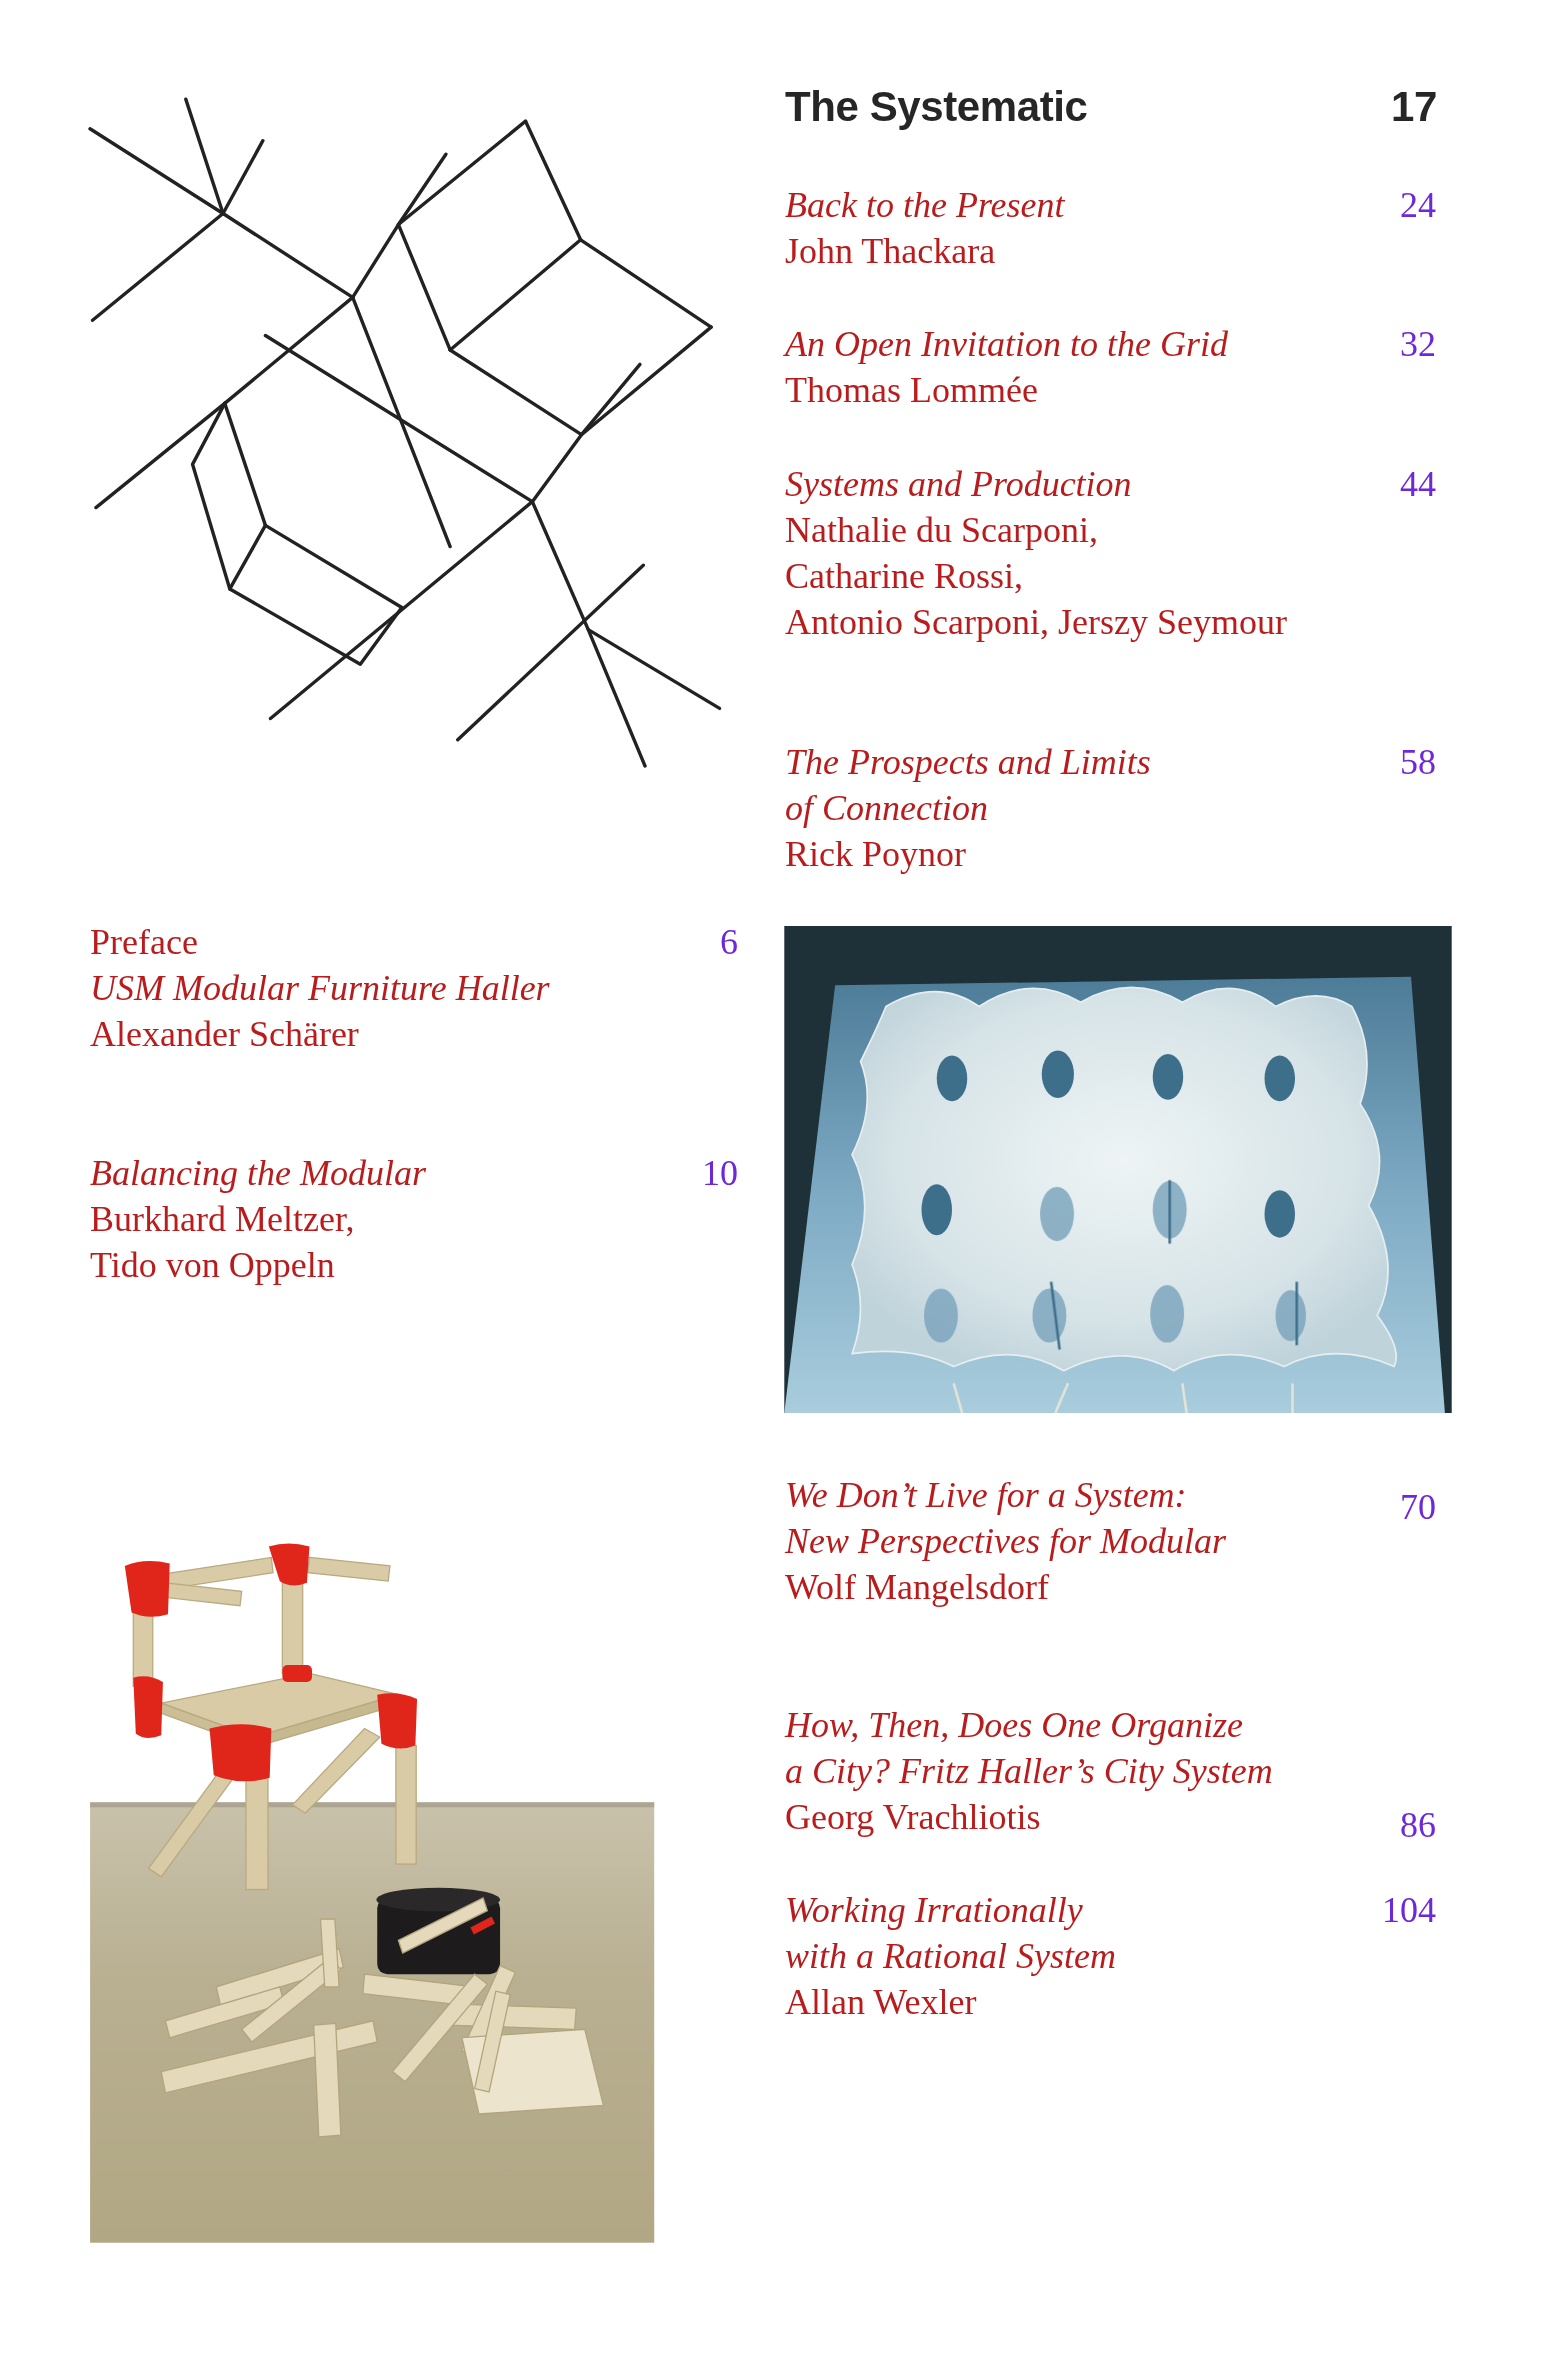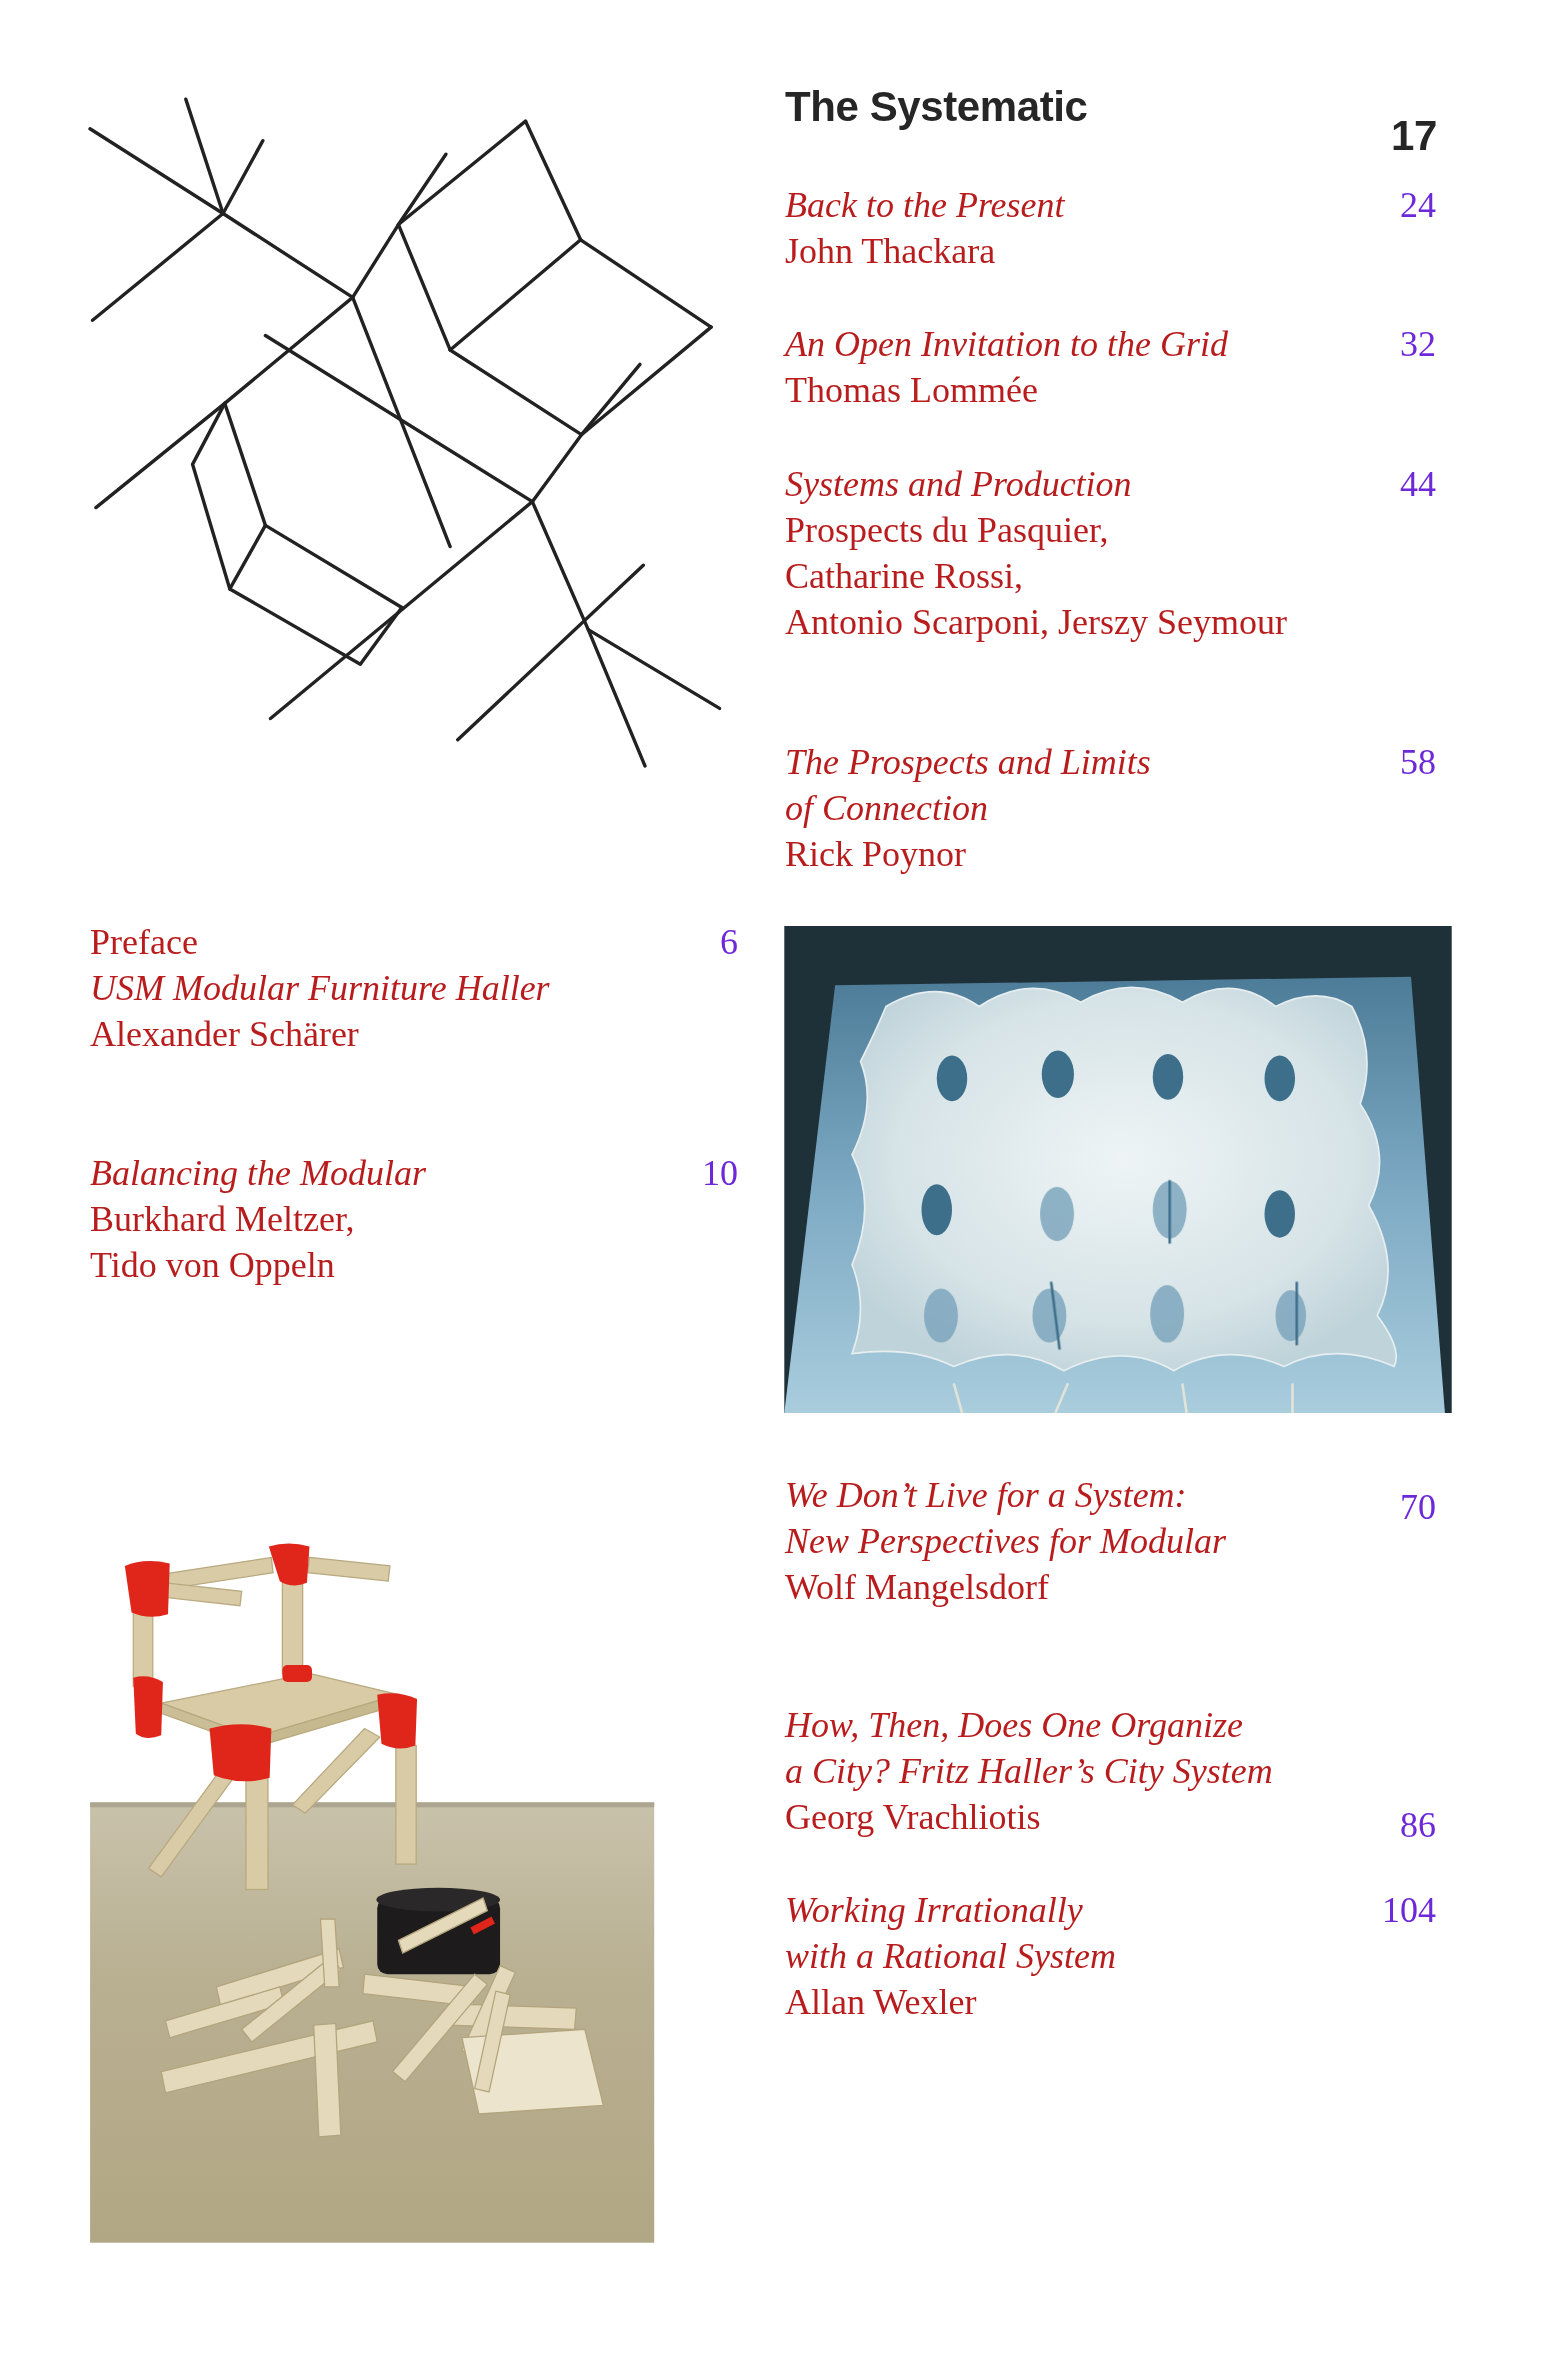--- a/index.html
+++ b/index.html
@@ -39,37 +39,37 @@
     <line x1="313" y1="620" x2="271" y2="695"></line>
     <line x1="313" y1="620" x2="474" y2="717"></line>
     <line x1="628" y1="592" x2="319" y2="848"></line>
     <polyline points="628,592 694,743 761,904"></polyline>
     <line x1="759" y1="667" x2="540" y2="873"></line>
     <line x1="694" y1="743" x2="849" y2="836"></line>
   </g>
 </svg>
 
 <div class="abs sans-head" style="left:785px;top:83px;">The Systematic</div>
-<div class="abs sans-head" style="left:1271px;width:166px;text-align:right;top:83px;margin-top:29px;">17</div>
+<div class="abs sans-head" style="left:1271px;width:166px;text-align:right;top:83px;">17</div>
 
 <div class="entry serif" style="left:785px;top:182px;">
   <span class="line it">Back to the Present</span>
   <span class="line">John Thackara</span>
 </div>
 <div class="pagenum" style="left:1356px;width:80px;top:182px;line-height:46px;">24</div>
 
 <div class="entry serif" style="left:785px;top:321px;">
   <span class="line it">An Open Invitation to the Grid</span>
   <span class="line">Thomas Lommée</span>
 </div>
 <div class="pagenum" style="left:1356px;width:80px;top:321px;line-height:46px;">32</div>
 
 <div class="entry serif" style="left:785px;top:461px;">
   <span class="line it">Systems and Production</span>
-  <span class="line">Prospects du Pasquier,</span>
+  <span class="line">Nathalie du Scarponi,</span>
   <span class="line">Catharine Rossi,</span>
   <span class="line">Antonio Scarponi, Jerszy Seymour</span>
 </div>
 <div class="pagenum" style="left:1356px;width:80px;top:461px;line-height:46px;">44</div>
 
 <div class="entry serif" style="left:785px;top:739px;">
   <span class="line it">The Prospects and Limits</span>
   <span class="line it">of Connection</span>
   <span class="line">Rick Poynor</span>
 </div>

